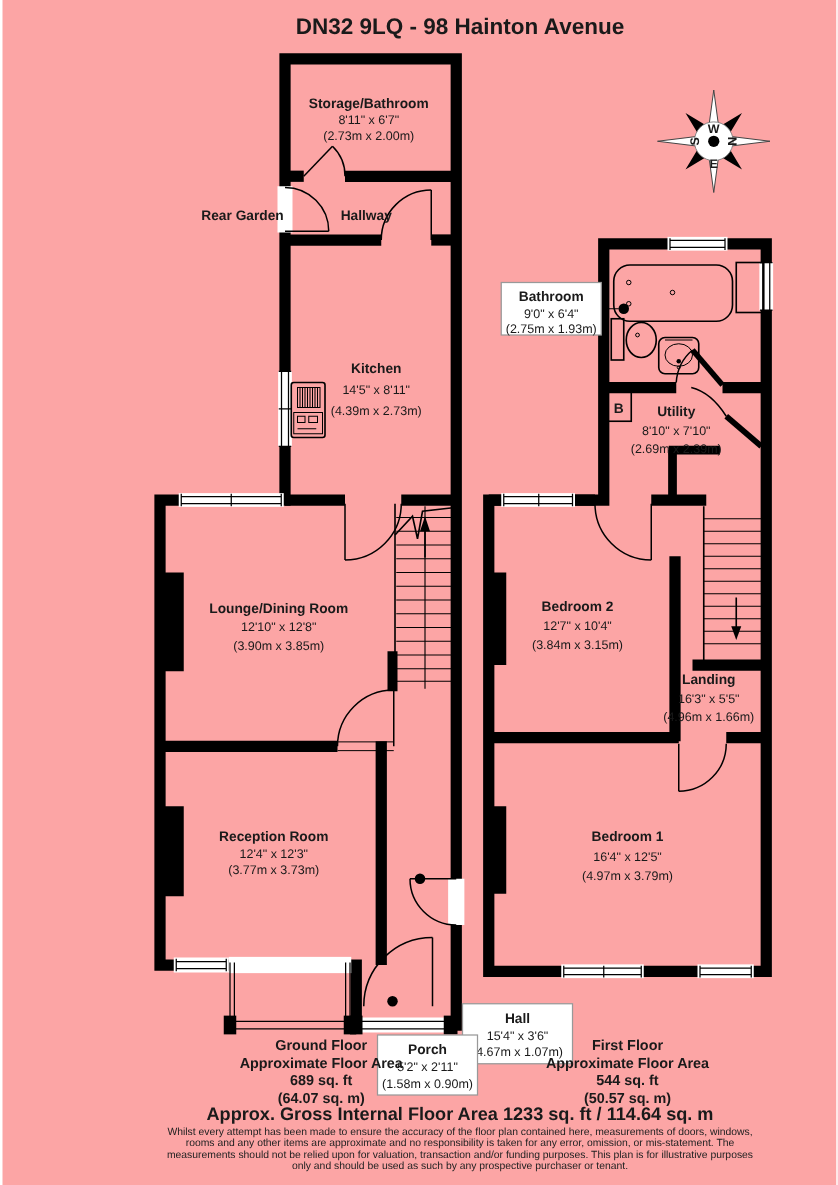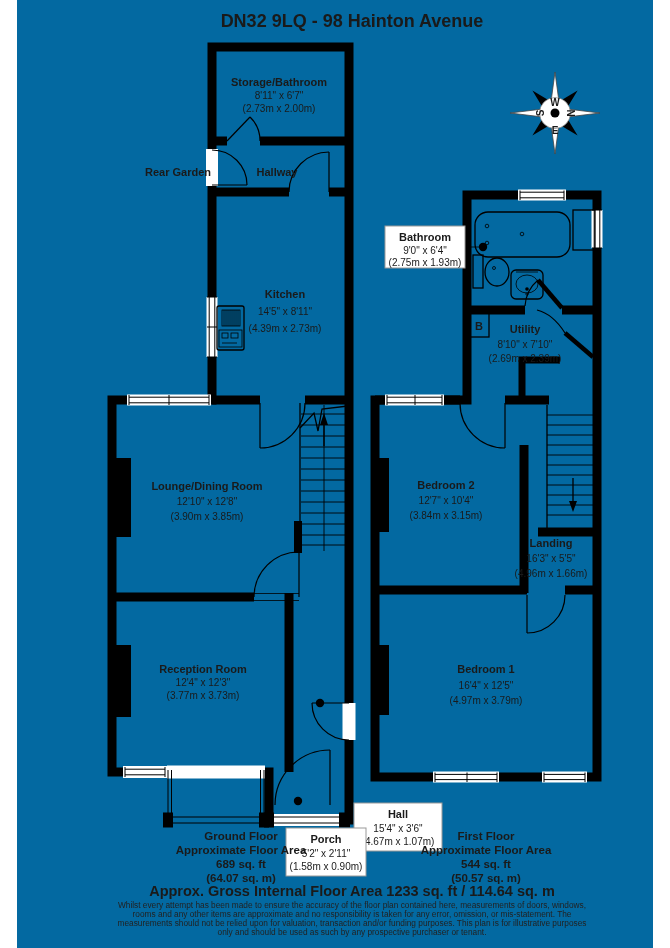--- a/index.html
+++ b/index.html
@@ -1,16 +1,16 @@
 <!DOCTYPE html>
 <html><head>
 <meta charset="utf-8">
 <style>
   html,body{margin:0;padding:0;background:#fff;}
-  .page{width:636px;height:948px;margin:0 auto;background:#0369a1;position:relative;}
+  .page{width:636px;height:948px;margin:0 auto;background:#fca5a5;position:relative;padding-left:31px;}
   svg{display:block;}
   text{font-family:"Liberation Sans",sans-serif;fill:#1a1a1a;}
   .title{font-size:18px;font-weight:bold;text-anchor:middle;}
   .rn{font-size:11px;font-weight:bold;text-anchor:middle;}
   .rd{font-size:10px;text-anchor:middle;}
   .al{font-size:11.5px;font-weight:bold;text-anchor:middle;}
   .tot{font-size:14.5px;font-weight:bold;text-anchor:middle;}
   .disc{font-size:8.3px;text-anchor:middle;fill:#222;}
   .cl{font-size:10px;font-weight:bold;text-anchor:middle;}
   .wall{fill:none;stroke:#000;stroke-width:9;}

